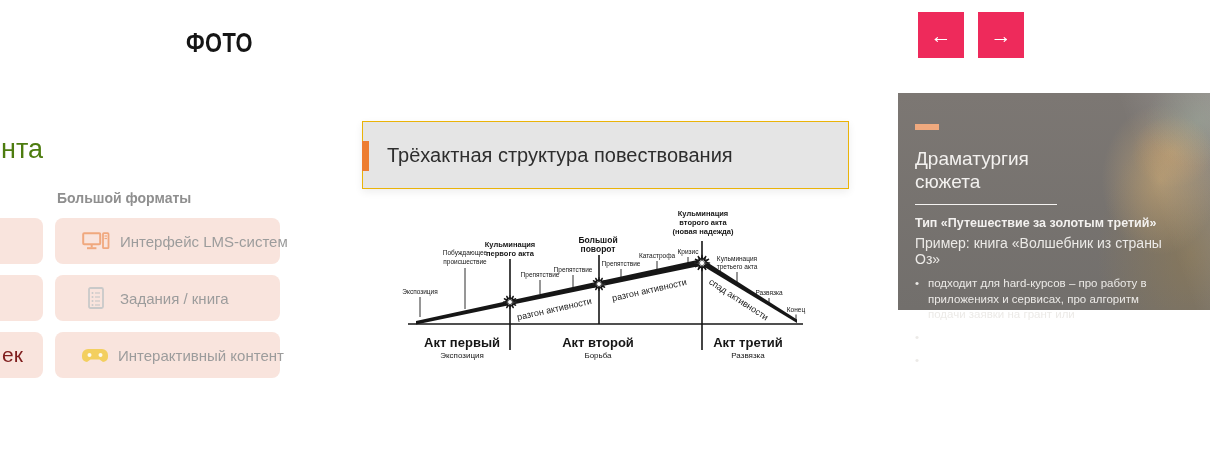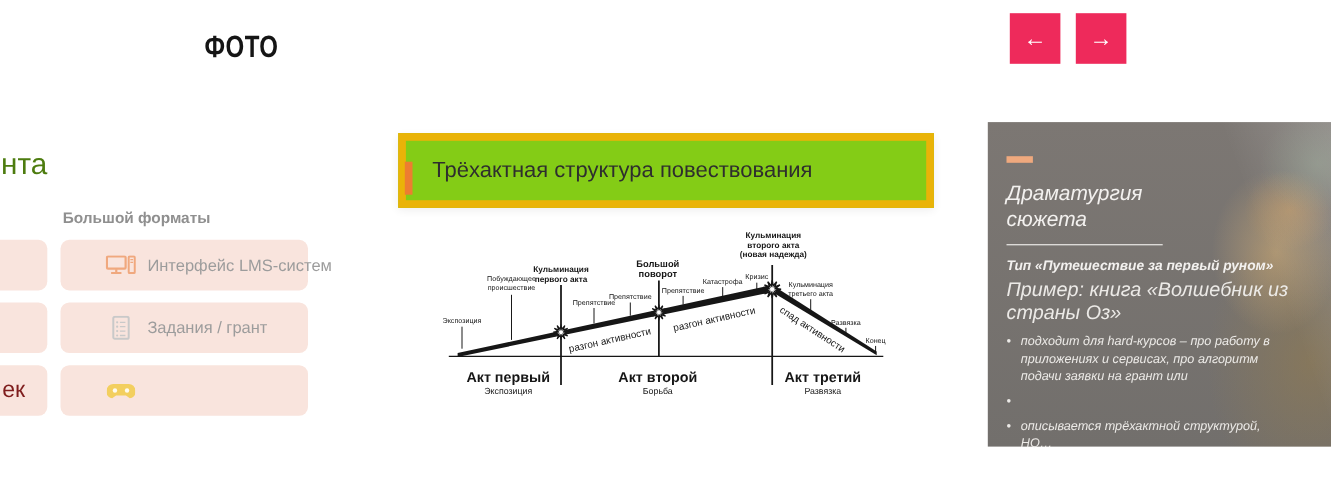--- a/index.html
+++ b/index.html
@@ -24,69 +24,68 @@
   
   .cropped-heading{
     position:absolute; left:1px; top:134px; font-size:27px; color:#4d7c0f;
   }
   .section-title{
     position:absolute; left:57px; top:190px; font-size:14px; font-weight:bold; color:#8f8f8f;
   }
   .fmt-card{
     position:absolute; left:55px; width:225px; height:46px;
     background:var(--card-pink,#F9E4DD); border-radius:8px;
-    display:flex; align-items:center; padding-left:41px; cursor:pointer;
+    display:flex; align-items:center; padding-left:27px; cursor:pointer;
   }
   .fmt-card .icon{ width:28px; display:flex; align-items:center; justify-content:center; }
   .fmt-card .lbl{ margin-left:10px; font-size:15px; color:#9c9c9c; white-space:nowrap; }
   .cut-card{
     position:absolute; left:-64px; width:107px; height:46px;
     background:var(--card-pink,#F9E4DD); border-radius:8px;
     display:flex; align-items:center; padding-left:66px; cursor:pointer;
   }
   .cut-card .lbl{ font-size:21px; color:#7f1d1d; }
   .row1{ top:218px; } .row2{ top:275px; } .row3{ top:332px; }
   
   .title-card{
     position:absolute; left:362px; top:121px; width:487px; height:68px;
-    background:#84cc16; border:7px solid #eab308; box-shadow:0 3px 8px rgba(0,0,0,.07);
+    background:#e5e5e5; border:1px solid #eab308; box-shadow:0 3px 8px rgba(0,0,0,.07);
     display:flex; align-items:center;
   }
   .title-card .accent{
     position:absolute; left:-1px; top:19px; width:7px; height:30px;
     background:var(--accent-orange,#ED7D31);
   }
   .title-card .txt{ padding-left:24px; font-size:20px; color:#2e2e2e; }
   
   .diagram{ position:absolute; left:400px; top:200px; }
   .diagram text{ font-family:"Liberation Sans", sans-serif; fill:#161616; text-anchor:middle; }
   .dlab{ font-size:6.5px; }
   .dbold{ font-size:7.5px; font-weight:bold; }
   .dturn{ font-size:8.5px; font-weight:bold; }
   .drot{ font-size:9px; }
   .dact{ font-size:13px; font-weight:bold; }
   .dsub{ font-size:8px; }
   
   .photo-panel{
-    position:absolute; left:898px; top:111px; width:312px; height:295px;
+    position:absolute; left:898px; top:93px; width:312px; height:217px;
     color:#f3f1ef; padding:31px 20px 0 17px;
     background:
       linear-gradient(250deg, rgba(255,255,255,.18) 0%, rgba(255,255,255,0) 24%),
       radial-gradient(70px 60px at 96% 13%, rgba(150,175,150,.35), rgba(150,175,150,0) 75%),
       radial-gradient(78px 100px at 84% 40%, rgba(214,176,118,.55), rgba(214,176,118,0) 75%),
       radial-gradient(55px 48px at 88% 27%, rgba(205,152,88,.45), rgba(205,152,88,0) 75%),
       radial-gradient(125px 175px at 94% 74%, rgba(148,124,78,.55), rgba(148,124,78,0) 75%),
       linear-gradient(180deg, #7c7773, #726f6c);
-    font-style: italic;
   }
   .photo-panel .accent{ width:24px; height:6px; background:var(--panel-accent,#EFA97E); }
   .panel-title{ margin-top:17px; font-size:19px; line-height:1.22; max-width:165px; }
   .panel-rule{ margin-top:11px; width:142px; border:none; border-top:1px solid #f5f3f1; }
   .panel-type{ margin-top:11px; font-size:12.5px; font-weight:bold; }
-  .panel-example{ margin-top:5px; font-size:18px; color:#eceae7; }
+  .panel-example{ margin-top:5px; font-size:14px; color:#eceae7; }
   .panel-comment{ margin-top:23px; font-size:12px; color:#efedea; }
   .panel-bullets{ margin-top:9px; list-style:none; width:258px; }
   .panel-bullets li{ display:flex; font-size:11.5px; line-height:1.32; color:#eceae7; margin-bottom:8px; }
   .panel-bullets .dot{ width:13px; flex:none; }
 </style>
 </head>
 <body>
 
 <div class="photo-title">ФОТО</div>
 <button class="nav-btn prev">
@@ -127,31 +126,32 @@
       <circle cx="7.5" cy="6" r="1" fill="#C9C9C9"></circle>
         <line x1="10" y1="6" x2="15" y2="6" stroke="#C9C9C9" stroke-width="1.2"></line>
       <circle cx="7.5" cy="10" r="1" fill="#C9C9C9"></circle>
         <line x1="10" y1="10" x2="15" y2="10" stroke="#C9C9C9" stroke-width="1.2"></line>
       <circle cx="7.5" cy="14" r="1" fill="#C9C9C9"></circle>
         <line x1="10" y1="14" x2="15" y2="14" stroke="#C9C9C9" stroke-width="1.2"></line>
       <circle cx="7.5" cy="18" r="1" fill="#C9C9C9"></circle>
         <line x1="10" y1="18" x2="15" y2="18" stroke="#C9C9C9" stroke-width="1.2"></line>
     </svg>
   </span>
-  <span class="lbl">Задания / грант</span>
+  <span class="lbl">Задания / книга</span>
 </div>
 
 <div class="fmt-card row3">
   <span class="icon">
     <svg width="26" height="17" viewBox="0 0 26 17">
       <path d="M6 2 h14 a6 6 0 0 1 6 6 v2 a5 5 0 0 1 -5 5 l-3.5-2.5 h-9 L5 15 a5 5 0 0 1 -5 -5 v-2 a6 6 0 0 1 6 -6 z" fill="#F3CF5F"></path>
       <circle cx="7.5" cy="8" r="2" fill="#fff" opacity=".9"></circle>
       <circle cx="18.5" cy="8" r="2" fill="#fff" opacity=".9"></circle>
     </svg>
   </span>
+  <span class="lbl">Интерактивный контент</span>
 </div>
 
 <div class="title-card">
   <div class="accent"></div>
   <div class="txt">Трёхактная структура повествования</div>
 </div>
 
 <svg class="diagram" width="420" height="175" viewBox="0 0 420 175">
   <defs>
     <polygon id="burst" points="7,0 2.7,0.72 6.06,3.5 1.98,1.98 3.5,6.06 0.72,2.7 0,7 -0.72,2.7 -3.5,6.06 -1.98,1.98 -6.06,3.5 -2.7,0.72 -7,0 -2.7,-0.72 -6.06,-3.5 -1.98,-1.98 -3.5,-6.06 -0.72,-2.7 0,-7 0.72,-2.7 3.5,-6.06 1.98,-1.98 6.06,-3.5 2.7,-0.72" fill="#fff" stroke="#161616" stroke-width="1.1"></polygon>
@@ -218,28 +218,27 @@
   <text class="dact" x="198" y="147">Акт второй</text>
   <text class="dsub" x="198" y="158">Борьба</text>
   <text class="dact" x="348" y="147">Акт третий</text>
   <text class="dsub" x="348" y="158">Развязка</text>
 </svg>
 
 <div class="photo-panel">
   <div class="accent"></div>
   <div class="panel-title">Драматургия сюжета</div>
   <hr class="panel-rule">
-  <div class="panel-type">Тип «Путешествие за первый руном»</div>
+  <div class="panel-type">Тип «Путешествие за золотым третий»</div>
   <div class="panel-example">Пример: книга «Волшебник из страны Оз»</div>
   <ul class="panel-bullets">
     <li>
       <span class="dot">•</span>
       <span>подходит для hard-курсов – про работу в приложениях и сервисах, про алгоритм подачи заявки на грант или</span>
     </li>
     <li>
       <span class="dot">•</span>
     </li>
     <li>
       <span class="dot">•</span>
-      <span>описывается трёхактной структурой, НО…</span>
     </li>
   </ul>
 </div>
 
 </body></html>

